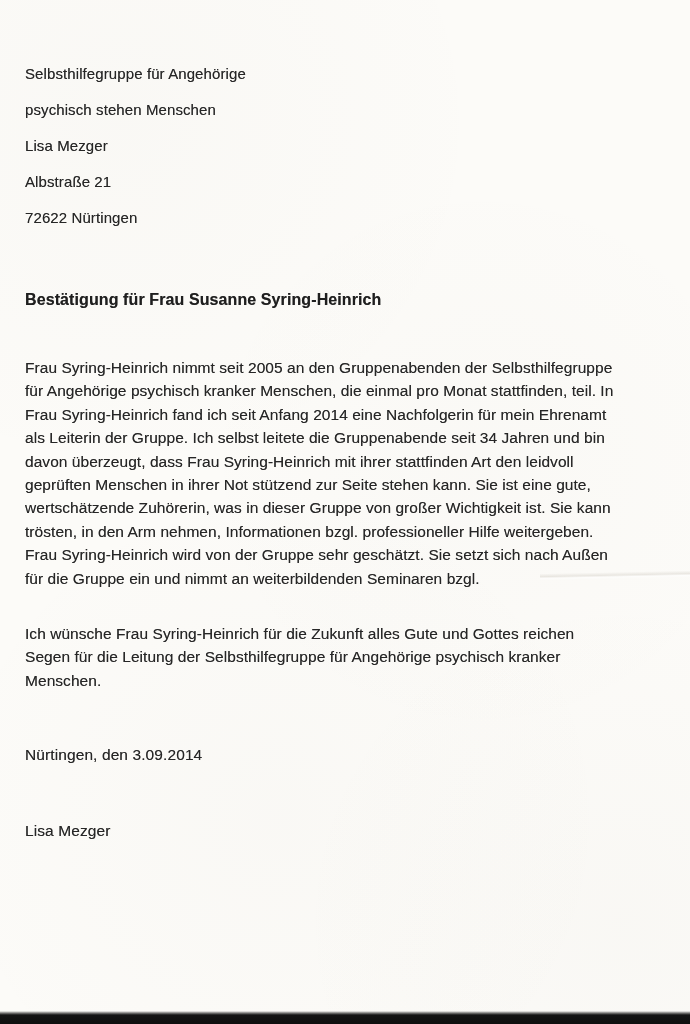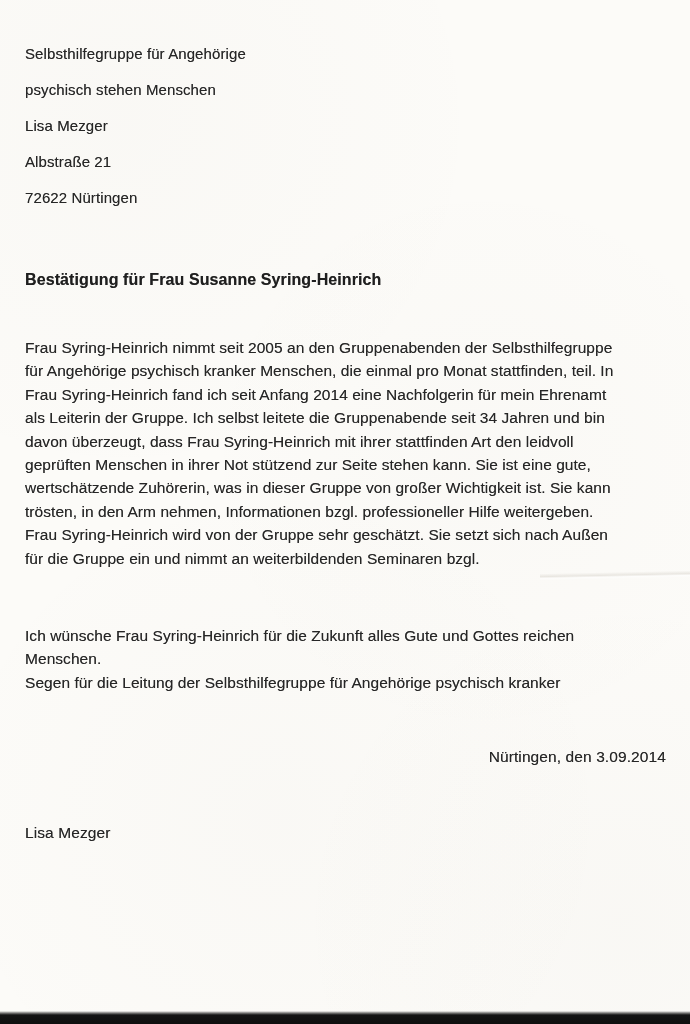--- a/index.html
+++ b/index.html
@@ -15,21 +15,21 @@
     overflow: hidden;
     background-color: #fcfbf8;
     background-image:
       radial-gradient(circle at 18% 12%, rgba(120,110,90,0.020), transparent 35%),
       radial-gradient(circle at 70% 45%, rgba(120,110,90,0.016), transparent 40%),
       radial-gradient(circle at 40% 80%, rgba(120,110,90,0.018), transparent 38%),
       radial-gradient(circle at 90% 90%, rgba(120,110,90,0.022), transparent 30%);
     font-family: "Liberation Sans", "DejaVu Sans", sans-serif;
     color: #262626;
     box-sizing: border-box;
-    padding: 36px 24px 0 25px;
+    padding: 56px 24px 0 25px;
   }
   .page * { box-sizing: border-box; }
 
   .sender { margin: 0; }
   .sender-line {
     font-size: 15px;
     line-height: 36px;
     letter-spacing: 0.1px;
     white-space: nowrap;
     text-shadow: 0 0 0.5px rgba(45,45,45,0.55);
@@ -47,29 +47,28 @@
 
   .para { margin: 0; }
   .para-line {
     font-size: 15.5px;
     line-height: 23.4px;
     letter-spacing: 0.05px;
     white-space: nowrap;
     text-shadow: 0 0 0.5px rgba(45,45,45,0.55);
   }
   .p1 { margin-top: 47px; }
-  .p2 { margin-top: 54px; }
+  .p2 { margin-top: 32px; }
 
   .dateline {
     margin-top: 52px;
     font-size: 15.5px;
     line-height: 22px;
     letter-spacing: 0.1px;
     text-shadow: 0 0 0.5px rgba(45,45,45,0.55);
-    text-align: right;
   }
 
   .signature {
     margin-top: 54px;
     font-size: 15.5px;
     line-height: 22px;
     letter-spacing: 0.1px;
     text-shadow: 0 0 0.5px rgba(45,45,45,0.55);
   }
 
@@ -126,22 +125,22 @@
     <div class="para-line">davon überzeugt, dass Frau Syring-Heinrich mit ihrer stattfinden Art den leidvoll</div>
     <div class="para-line">geprüften Menschen in ihrer Not stützend zur Seite stehen kann. Sie ist eine gute,</div>
     <div class="para-line">wertschätzende Zuhörerin, was in dieser Gruppe von großer Wichtigkeit ist. Sie kann</div>
     <div class="para-line">trösten, in den Arm nehmen, Informationen bzgl. professioneller Hilfe weitergeben.</div>
     <div class="para-line">Frau Syring-Heinrich wird von der Gruppe sehr geschätzt. Sie setzt sich nach Außen</div>
     <div class="para-line">für die Gruppe ein und nimmt an weiterbildenden Seminaren bzgl.</div>
   </div>
 
   <div class="para p2">
     <div class="para-line">Ich wünsche Frau Syring-Heinrich für die Zukunft alles Gute und Gottes reichen</div>
+    <div class="para-line">Segen für die Leitung der Selbsthilfegruppe für Angehörige psychisch kranker</div>
     <div class="para-line">Menschen.</div>
-    <div class="para-line">Segen für die Leitung der Selbsthilfegruppe für Angehörige psychisch kranker</div>
   </div>
 
   <div class="dateline">Nürtingen, den 3.09.2014</div>
 
   <div class="signature">Lisa Mezger</div>
 
   <div class="crease"></div>
   <div class="scan-edge"></div>
 
 </div>

